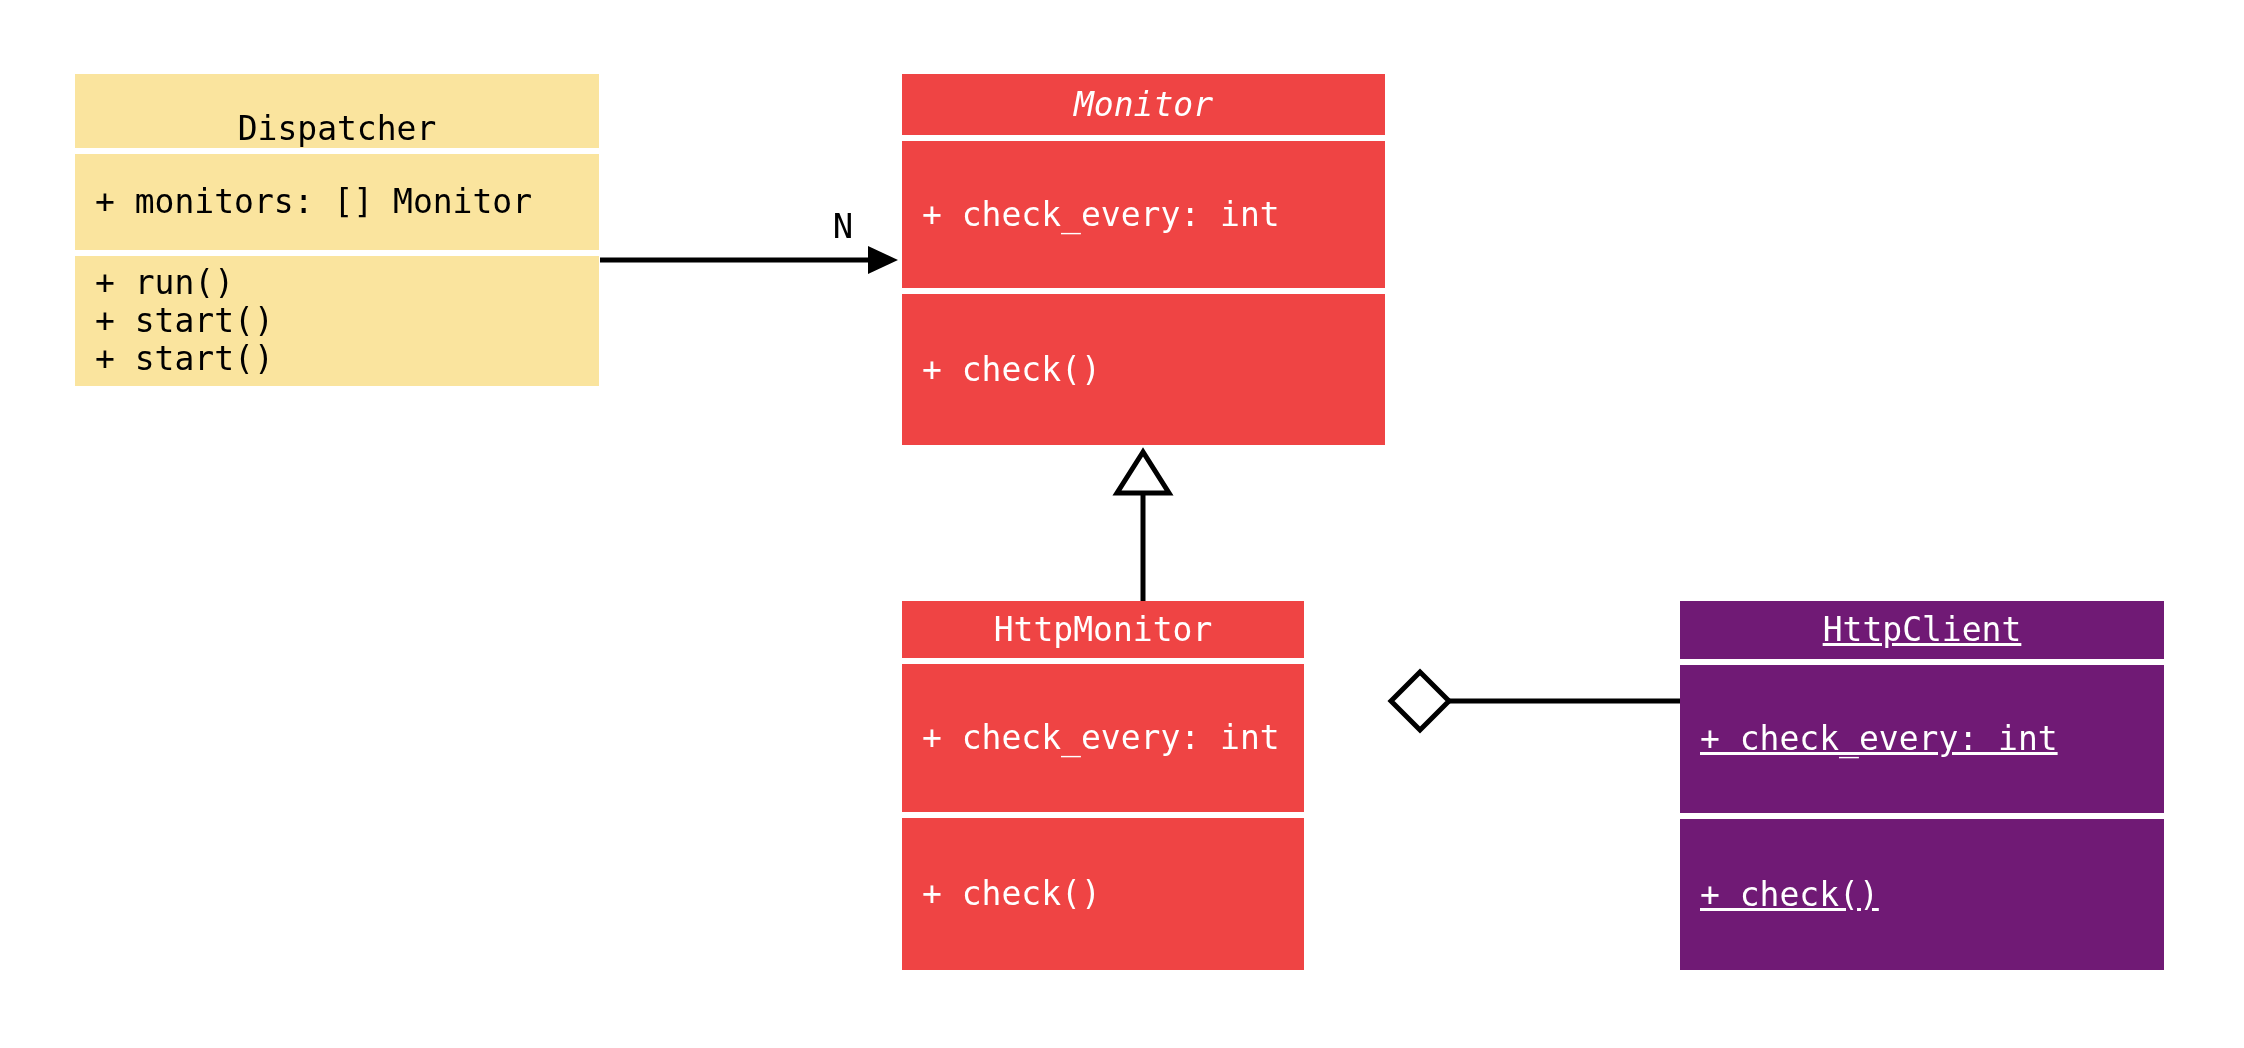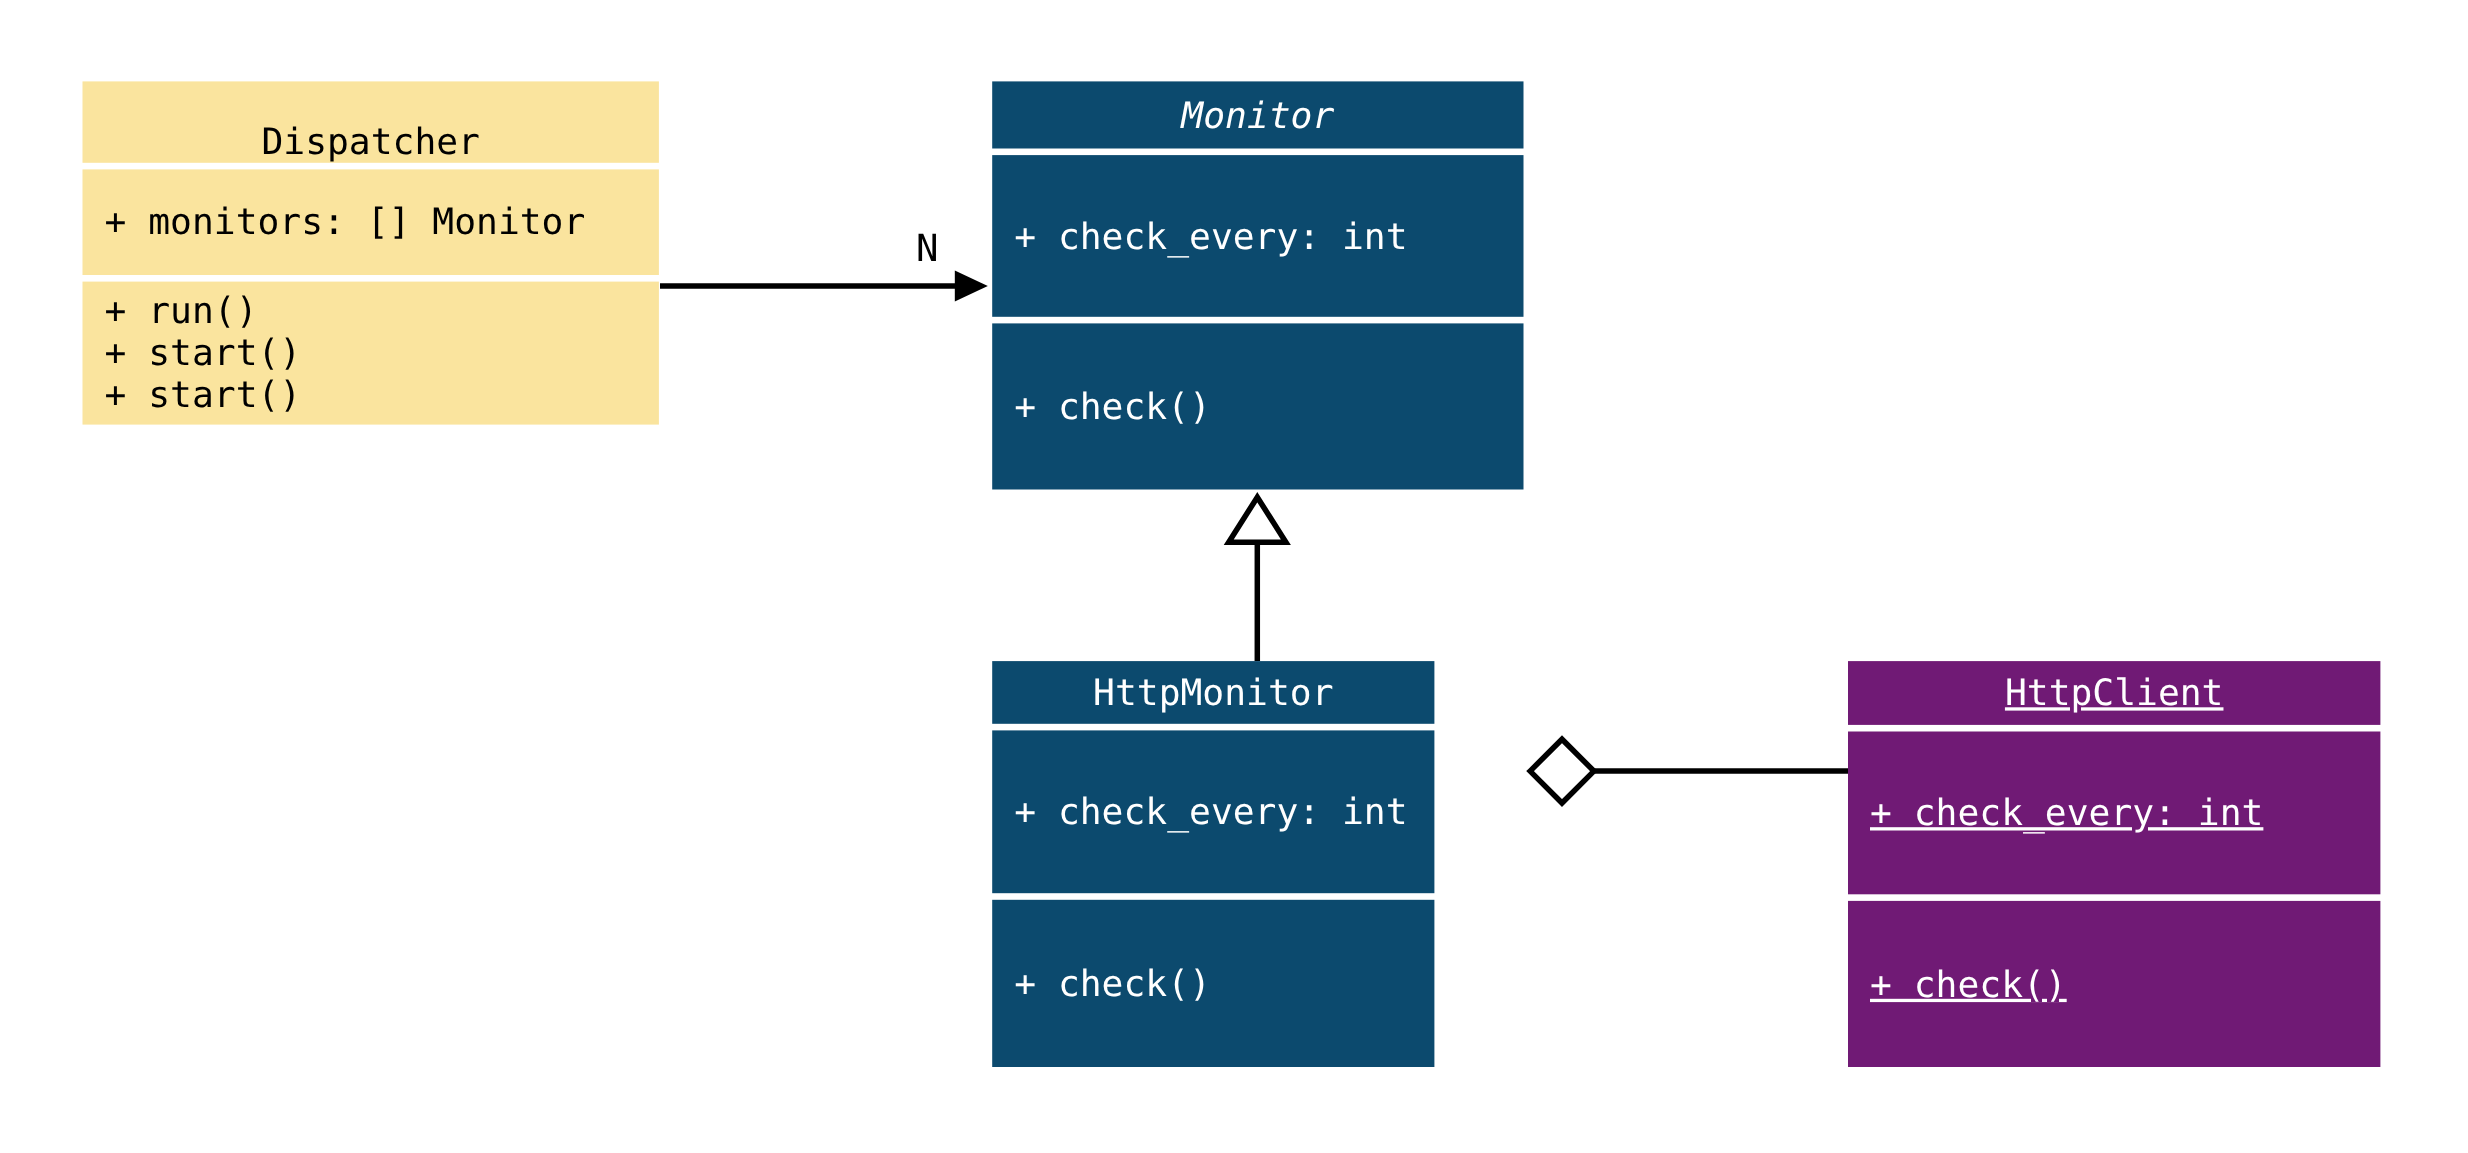--- a/index.html
+++ b/index.html
@@ -17,21 +17,21 @@
     gap:6px;
     font-size:33px;line-height:1.15;
   }
   .sec{
     flex:0 0 auto;
     display:flex;flex-direction:column;justify-content:center;
   }
   .sec.title{align-items:center;text-align:center;}
   .sec.members{padding-left:20px;align-items:flex-start;}
   .yellow .sec{background:#FAE49E;color:#000000;}
-  .blue   .sec{background:#0c4a6e;color:#ffffff;}
+  .blue   .sec{background:#ef4444;color:#ffffff;}
   .green  .sec{background:#701a75;color:#ffffff;text-decoration:underline;}
   .abstract-title{font-style:italic;}
   .mult{
     position:absolute;
     left:843px;top:206px;
     transform:translateX(-50%);
     font-size:34px;color:#000000;
   }
 </style>
 </head>

